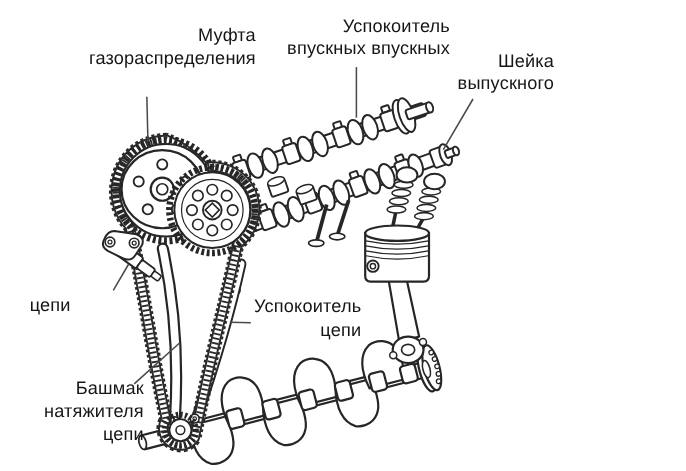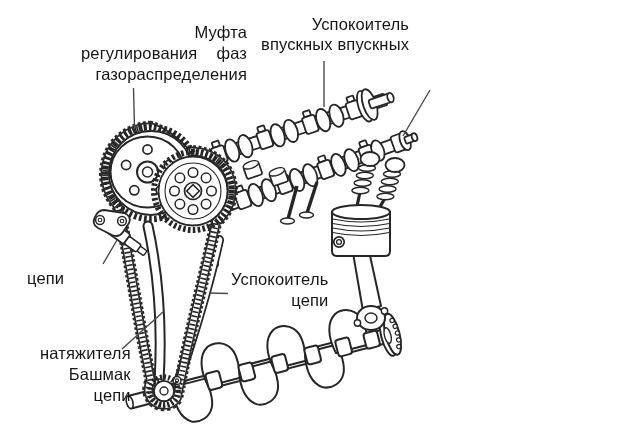--- a/index.html
+++ b/index.html
@@ -236,41 +236,41 @@
       <line x1="324" y1="61" x2="324" y2="107"></line>
       <line x1="430" y1="90" x2="403" y2="136"></line>
       <line x1="103" y1="264" x2="117" y2="240"></line>
       <line x1="228" y1="293.5" x2="209" y2="293"></line>
       <line x1="122" y1="349" x2="163" y2="312"></line>
     </g>
   </svg>
 
   <div class="lbl lbl-vvt">
     <div>Муфта</div>
-    <div class="l2-justify">
-      <span>регулирования</span>
-      <span>фаз</span>
-    </div>
     <div>газораспределения</div>
   </div>
 
   <div class="lbl lbl-intake">
     <div>Успокоитель</div>
     <div>впускных впускных</div>
   </div>
 
+  <div class="lbl lbl-sheyka">
+    <div>Шейка</div>
+    <div>выпускного</div>
+  </div>
 
   <div class="lbl lbl-natyazh">
     <div>цепи</div>
   </div>
 
   <div class="lbl lbl-uspok">
     <div>Успокоитель</div>
     <div>цепи</div>
   </div>
 
   <div class="lbl lbl-bashmak">
+    <div>Башмак</div>
     <div>натяжителя</div>
-    <div>Башмак</div>
     <div>цепи</div>
   </div>
 
 </div>
 
 </body></html>

